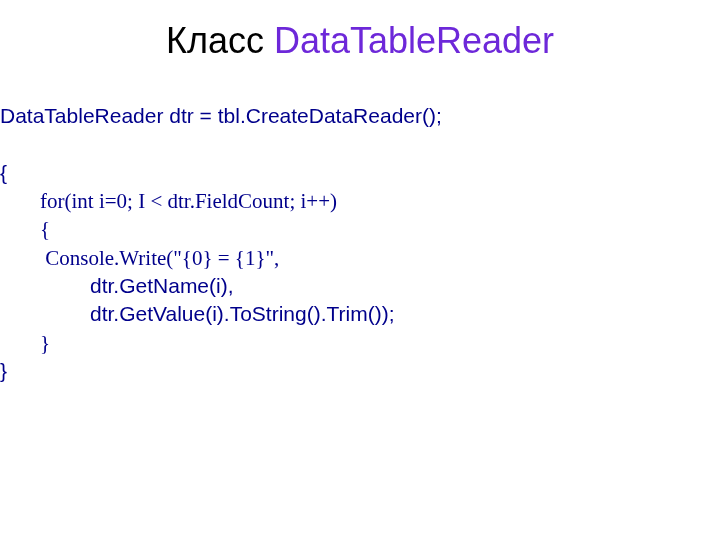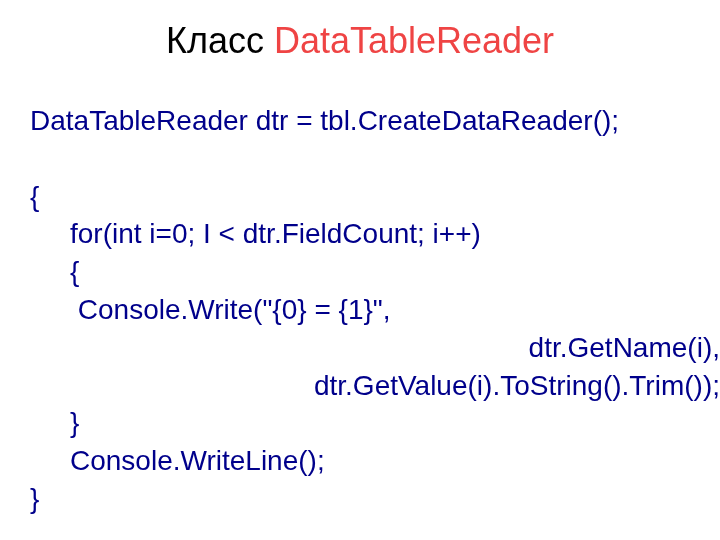--- a/index.html
+++ b/index.html
@@ -12,52 +12,50 @@
       overflow: hidden;
     }
     .title {
       text-align: center;
       font-size: 36px;
       margin-top: 20px;
       margin-bottom: 40px;
       color: #000;
     }
     .title-highlight {
-      color: #ef4444;
+      color: #6d28d9;
     }
     .code-block {
-      margin-left: 30px;
-      font-size: 28px;
+      font-size: 21px;
       color: #00008B;
       line-height: 1.35;
       font-family: Arial, sans-serif;
     }
     .code-line {
       white-space: pre;
     }
     .indent1 {
       padding-left: 40px;
+      font-family: Liberation Serif, serif;
     }
     .indent3 {
       padding-left: 90px;
-      text-align: right;
     }
   </style>
 </head>
 <body>
 
 <div class="title">
   <span>Класс </span><span class="title-highlight">DataTableReader</span>
 </div>
 
 <div class="code-block">
   <div class="code-line">DataTableReader dtr = tbl.CreateDataReader();</div>
   <div class="code-line">&nbsp;</div>
   <div class="code-line">{</div>
   <div class="code-line indent1">for(int i=0; I &lt; dtr.FieldCount; i++)</div>
   <div class="code-line indent1">{</div>
   <div class="code-line indent1"> Console.Write("{0} = {1}",</div>
   <div class="code-line indent3">dtr.GetName(i),</div>
   <div class="code-line indent3">dtr.GetValue(i).ToString().Trim());</div>
   <div class="code-line indent1">}</div>
-  <div class="code-line indent1">Console.WriteLine();</div>
   <div class="code-line">}</div>
 </div>
 
 </body></html>

